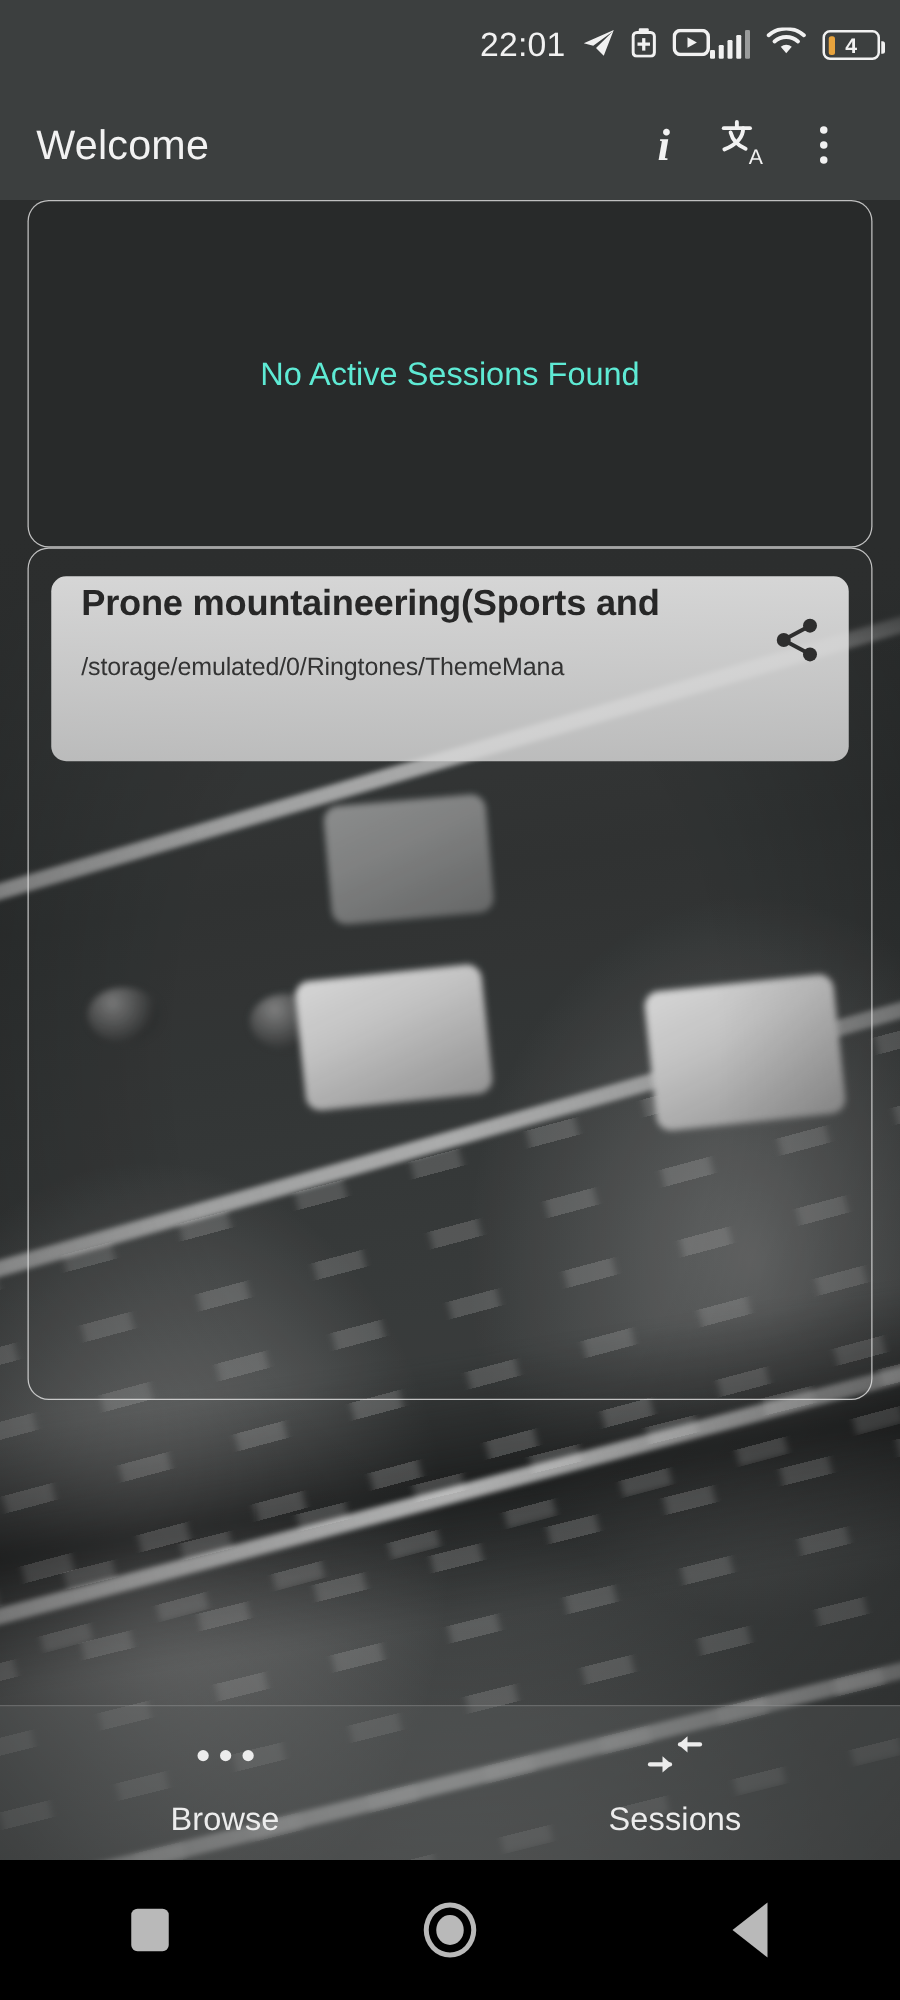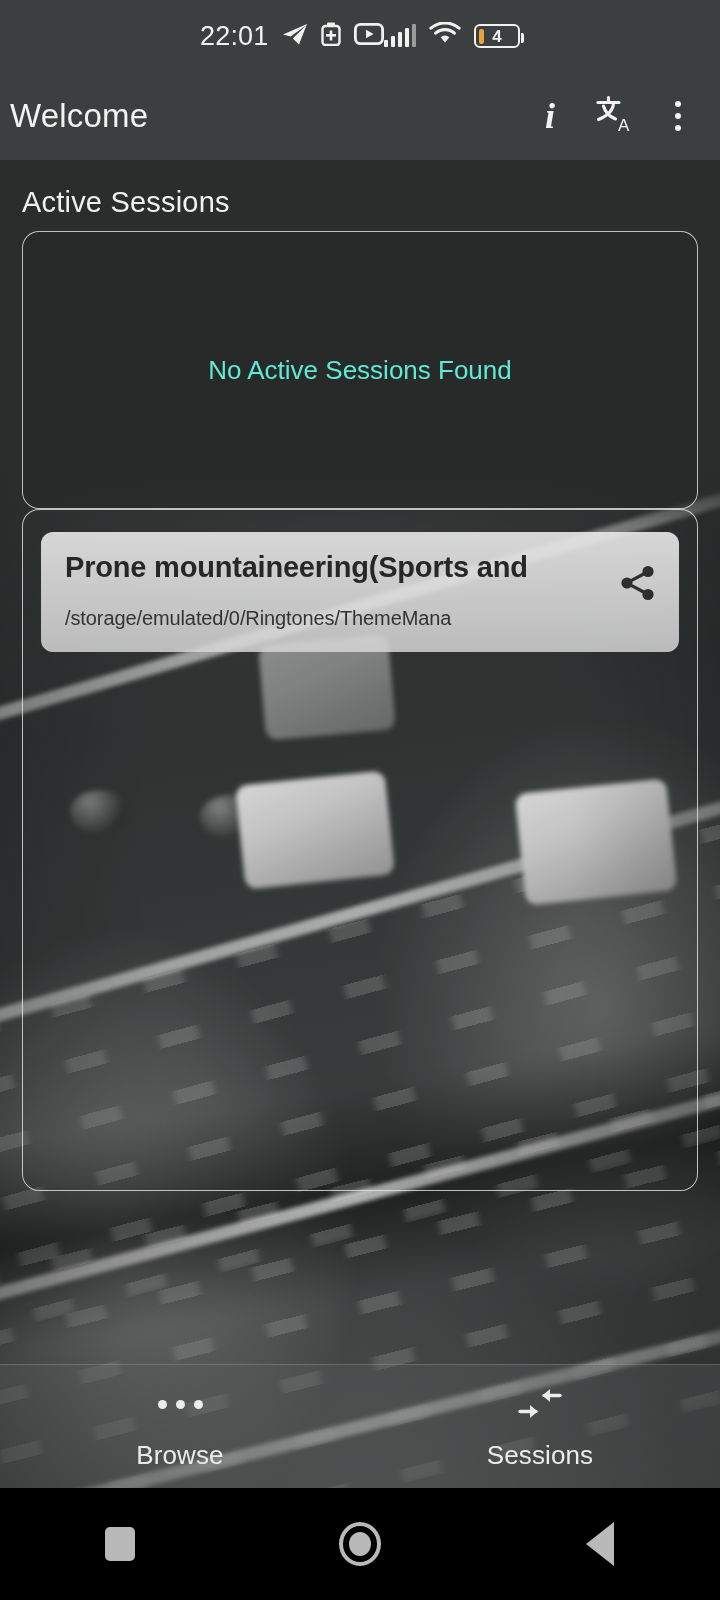--- a/index.html
+++ b/index.html
@@ -78,22 +78,22 @@
     background:linear-gradient(180deg,
       #3c3f3f 0px, #3c3f3f 160px,
       #2b2d2d 160px, #2b2d2d 430px,
       rgba(43,45,45,.96) 470px,
       rgba(43,45,45,0) 525px);
   }
 
   
   #status-bar {
     position:absolute; left:0; top:0; width:720px; height:72px;
-    display:flex; align-items:center; justify-content:center;
-    padding:0 41px; color:#f1f1f1;
+    display:flex; align-items:center; justify-content:flex-end;
+    padding:0 16px; color:#f1f1f1;
   }
   #status-left { display:flex; align-items:center; gap:13px; }
   #status-right { display:flex; align-items:center; gap:13px; }
   .clock { font-size:27px; font-weight:500; letter-spacing:.2px; }
 
   .ic { display:block; }
 
   .sig { display:flex; align-items:flex-end; gap:2.5px; height:22px; }
   .sig i { display:block; width:4.5px; background:#f1f1f1; border-radius:1px; }
   .sig i:nth-child(1){ height:7px; }
@@ -113,21 +113,21 @@
   }
   .batt .fill {
     position:absolute; left:2.5px; top:2.5px; bottom:2.5px; width:5px;
     background:#e8a33d; border-radius:2px;
   }
   .batt .lvl { font-size:17px; font-weight:600; color:#f1f1f1; line-height:1; position:relative; }
 
   
   #toolbar {
     position:absolute; left:0; top:72px; width:720px; height:88px;
-    display:flex; align-items:center; padding:0 10px;
+    display:flex; align-items:center; padding:0 29px;
   }
   #app-title {
     font-size:33px; color:#f2f2f2; font-weight:400; letter-spacing:.2px;
     flex:1;
   }
   .tb-btn {
     width:64px; height:64px; display:flex; align-items:center; justify-content:center;
     color:#f2f2f2;
   }
   .info-glyph {
@@ -163,24 +163,24 @@
 
   #recent-card {
     height:682px;
     padding:22px 18px 0 18px;
     background:rgba(60,62,62,.10);
   }
 
   
   #file-chip {
     position:relative;
-    height:120px;
+    height:148px;
     border-radius:12px;
     background:linear-gradient(180deg, rgba(232,232,232,.90), rgba(214,214,214,.84));
-    padding:16px 70px 0 24px;
+    padding:3px 70px 0 24px;
     overflow:hidden;
   }
   #file-title {
     font-size:29px; font-weight:700; color:#272727;
     white-space:nowrap; letter-spacing:-.2px;
     line-height:1.35;
   }
   #file-path {
     margin-top:20px;
     font-size:20px; color:#333333; font-weight:400;
@@ -333,21 +333,20 @@
       <span class="dots-v">
         <span></span>
           <span></span>
           <span></span>
       </span>
     </div>
   </div>
 
   <div id="content">
 
-    <div class="section-title">Active Sessions</div>
 
     <div class="outline-card" id="active-sessions-card">
       <div id="empty-state">
         <div>No Active Sessions Found</div>
       </div>
     </div>
 
 
     <div class="outline-card" id="recent-card">
       <div id="file-chip">

